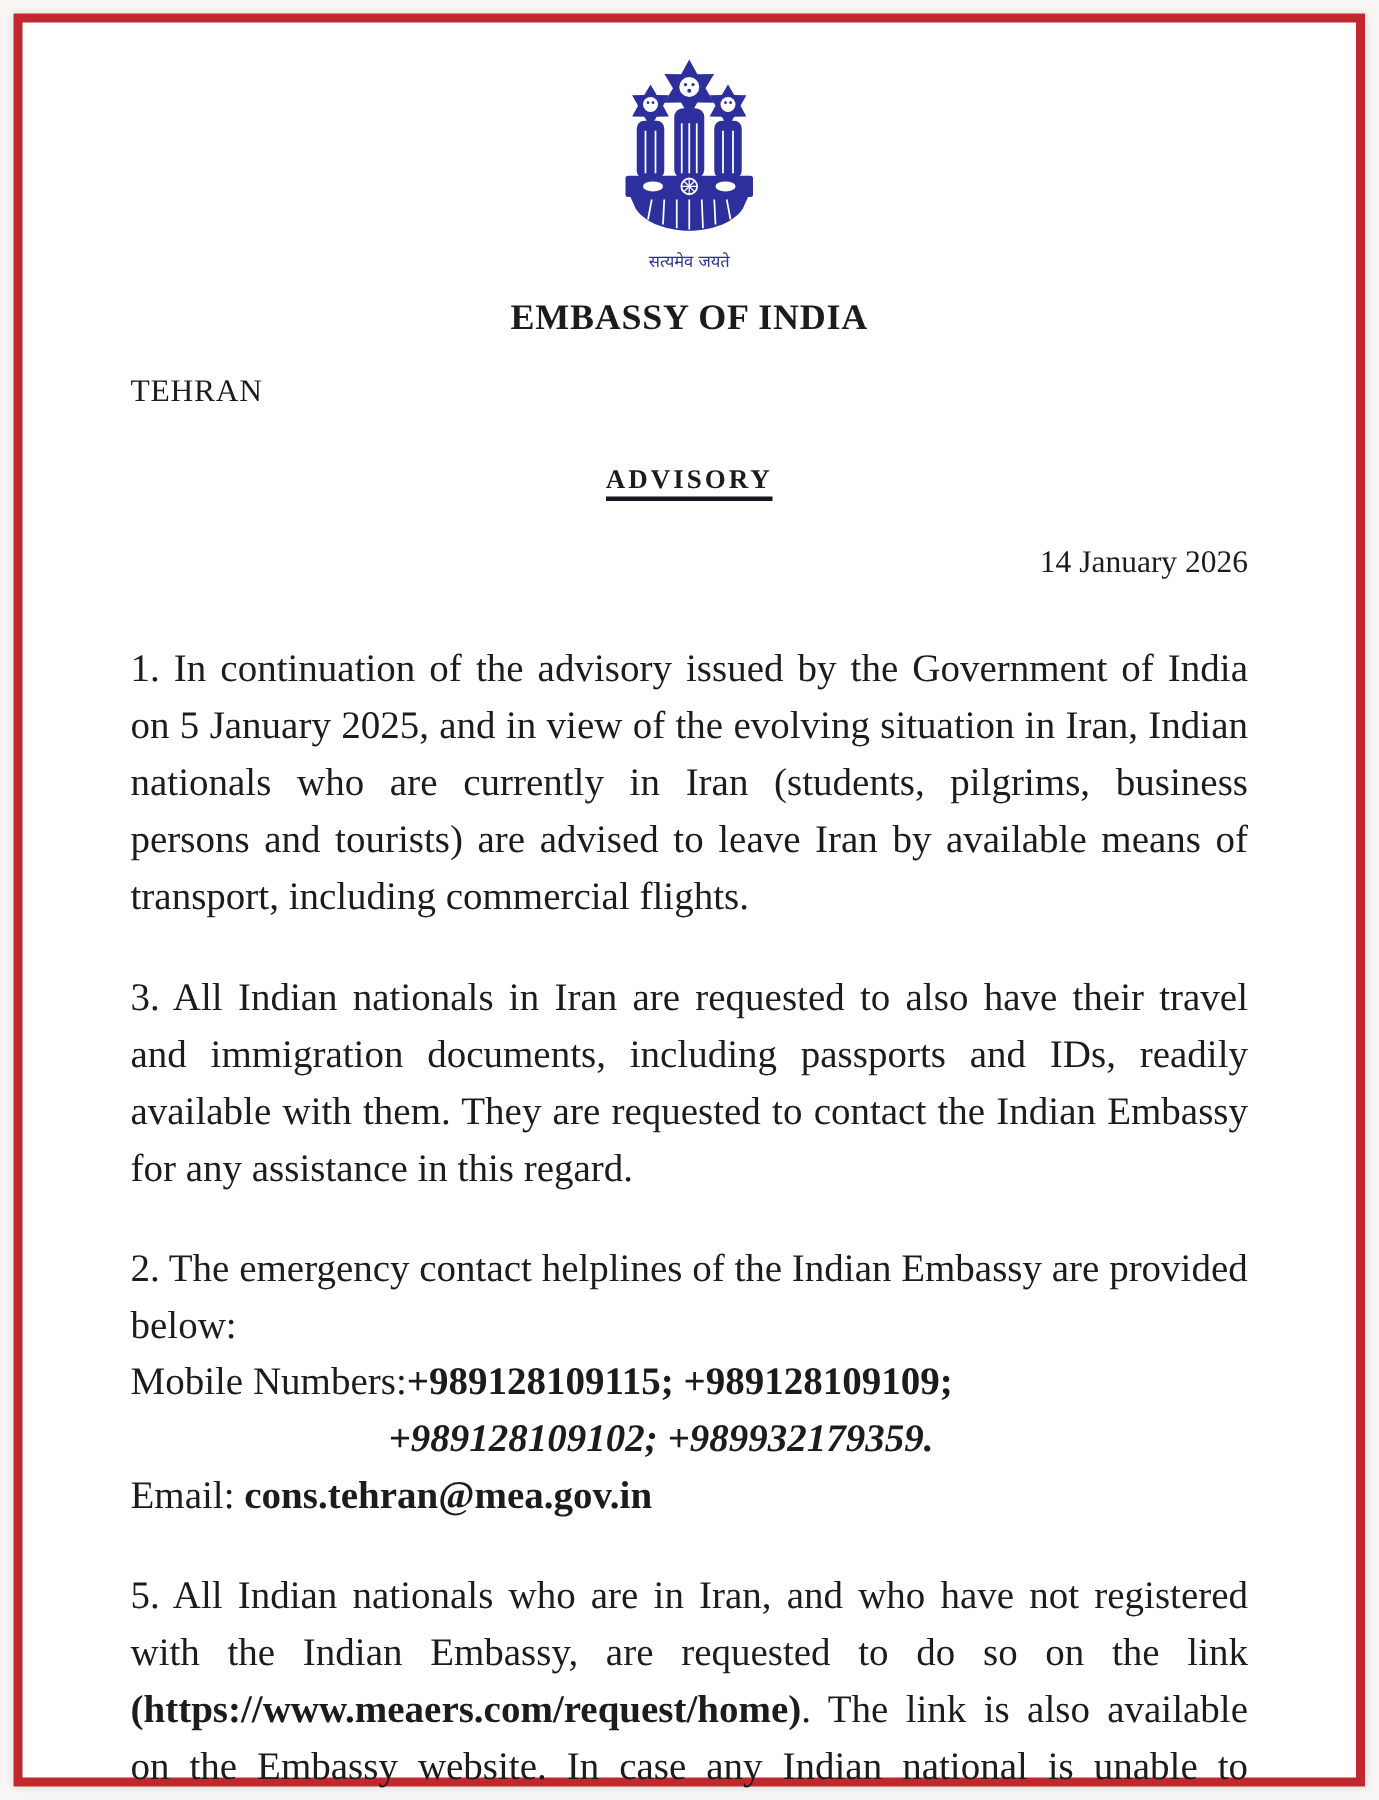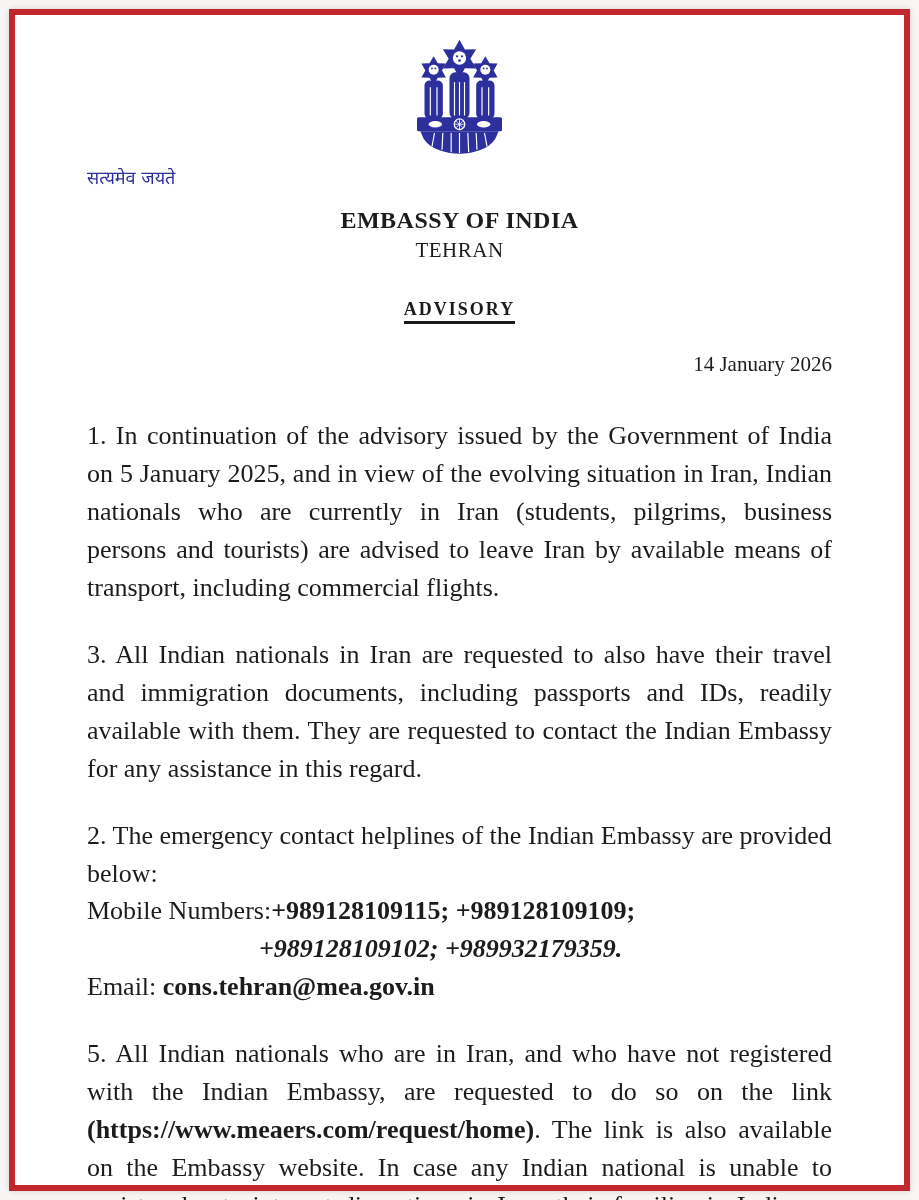--- a/index.html
+++ b/index.html
@@ -25,37 +25,37 @@
     box-shadow: 0 0 6px rgba(0,0,0,0.15);
   }
   .emblem-wrap {
     text-align: center;
     margin-top: 4px;
   }
   .emblem-wrap svg {
     display: inline-block;
   }
   .motto {
-    font-size: 18px;
+    font-size: 11px;
     color: #2c2f9c;
     margin-top: 2px;
-    text-align: left;
+    text-align: center;
     font-family: "DejaVu Sans", sans-serif;
   }
   .org {
     text-align: center;
     font-size: 24px;
     font-weight: bold;
     letter-spacing: 0.5px;
     margin-top: 18px;
   }
   .city {
-    text-align: center;
+    text-align: left;
     font-size: 21px;
-    margin-top: 4px;
+    margin-top: 22px;
     letter-spacing: 0.5px;
   }
   .title-wrap {
     text-align: center;
     margin-top: 36px;
   }
   .title {
     display: inline-block;
     font-size: 18px;
     font-weight: bold;

